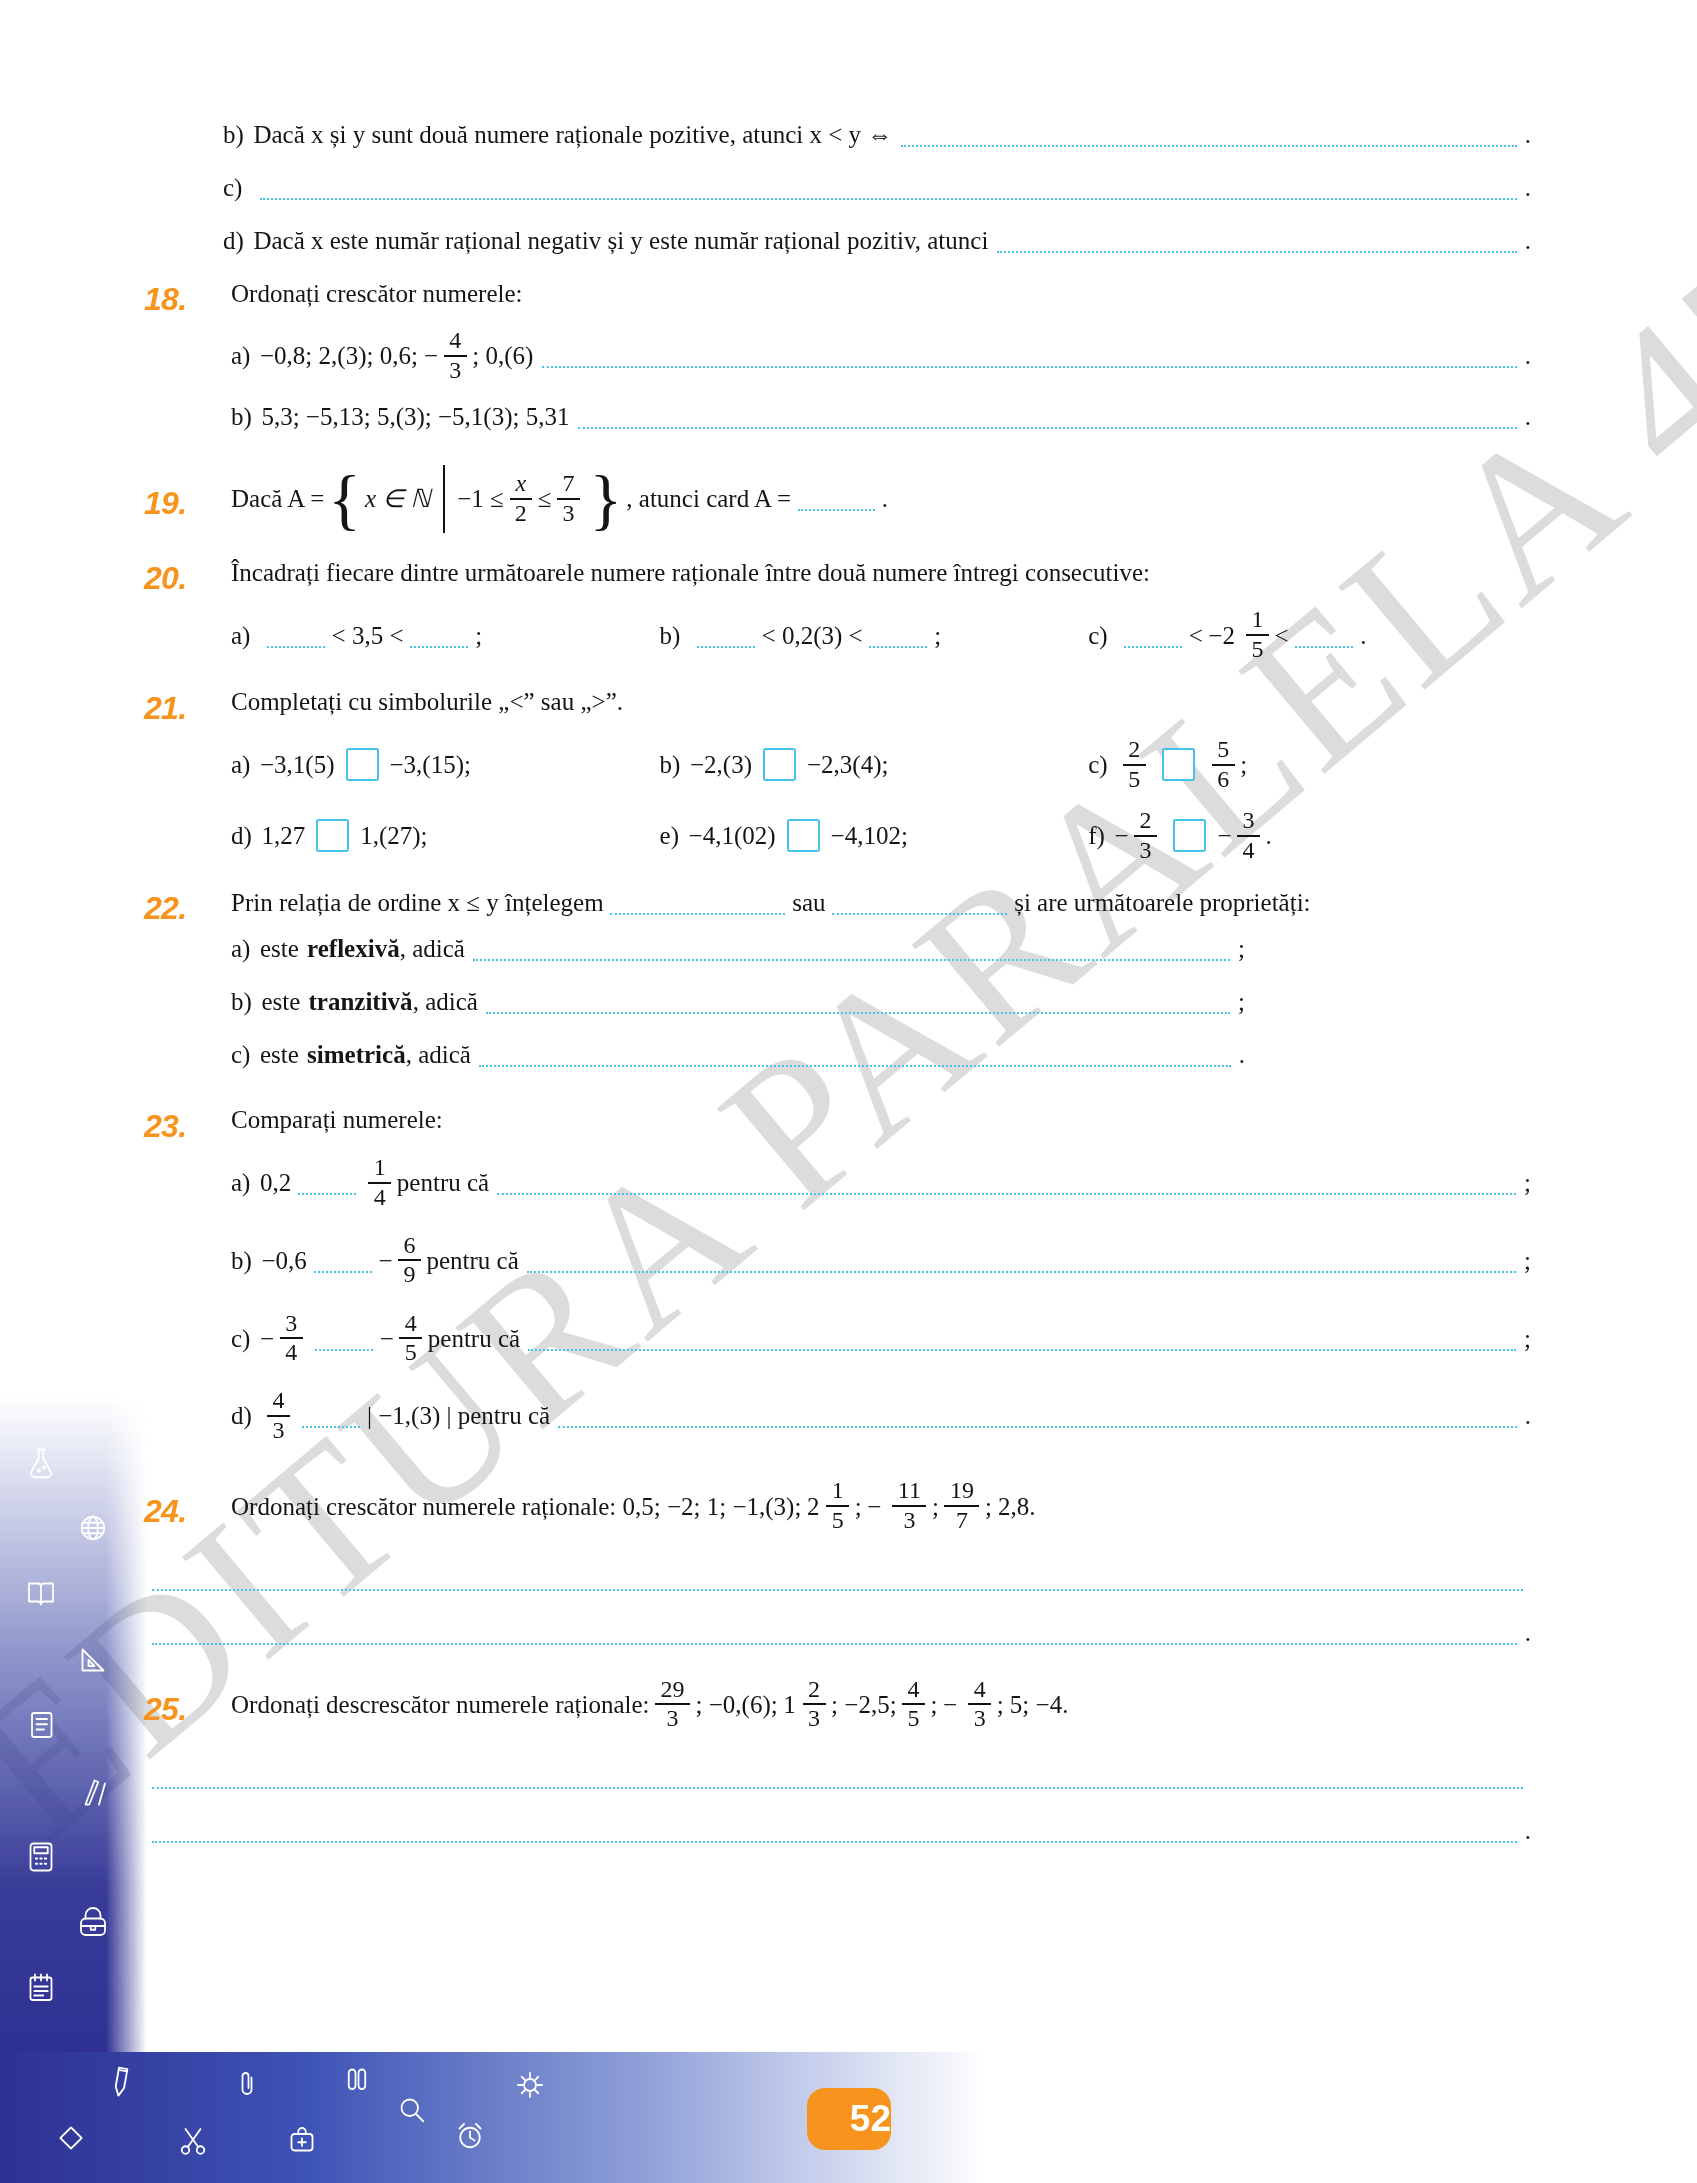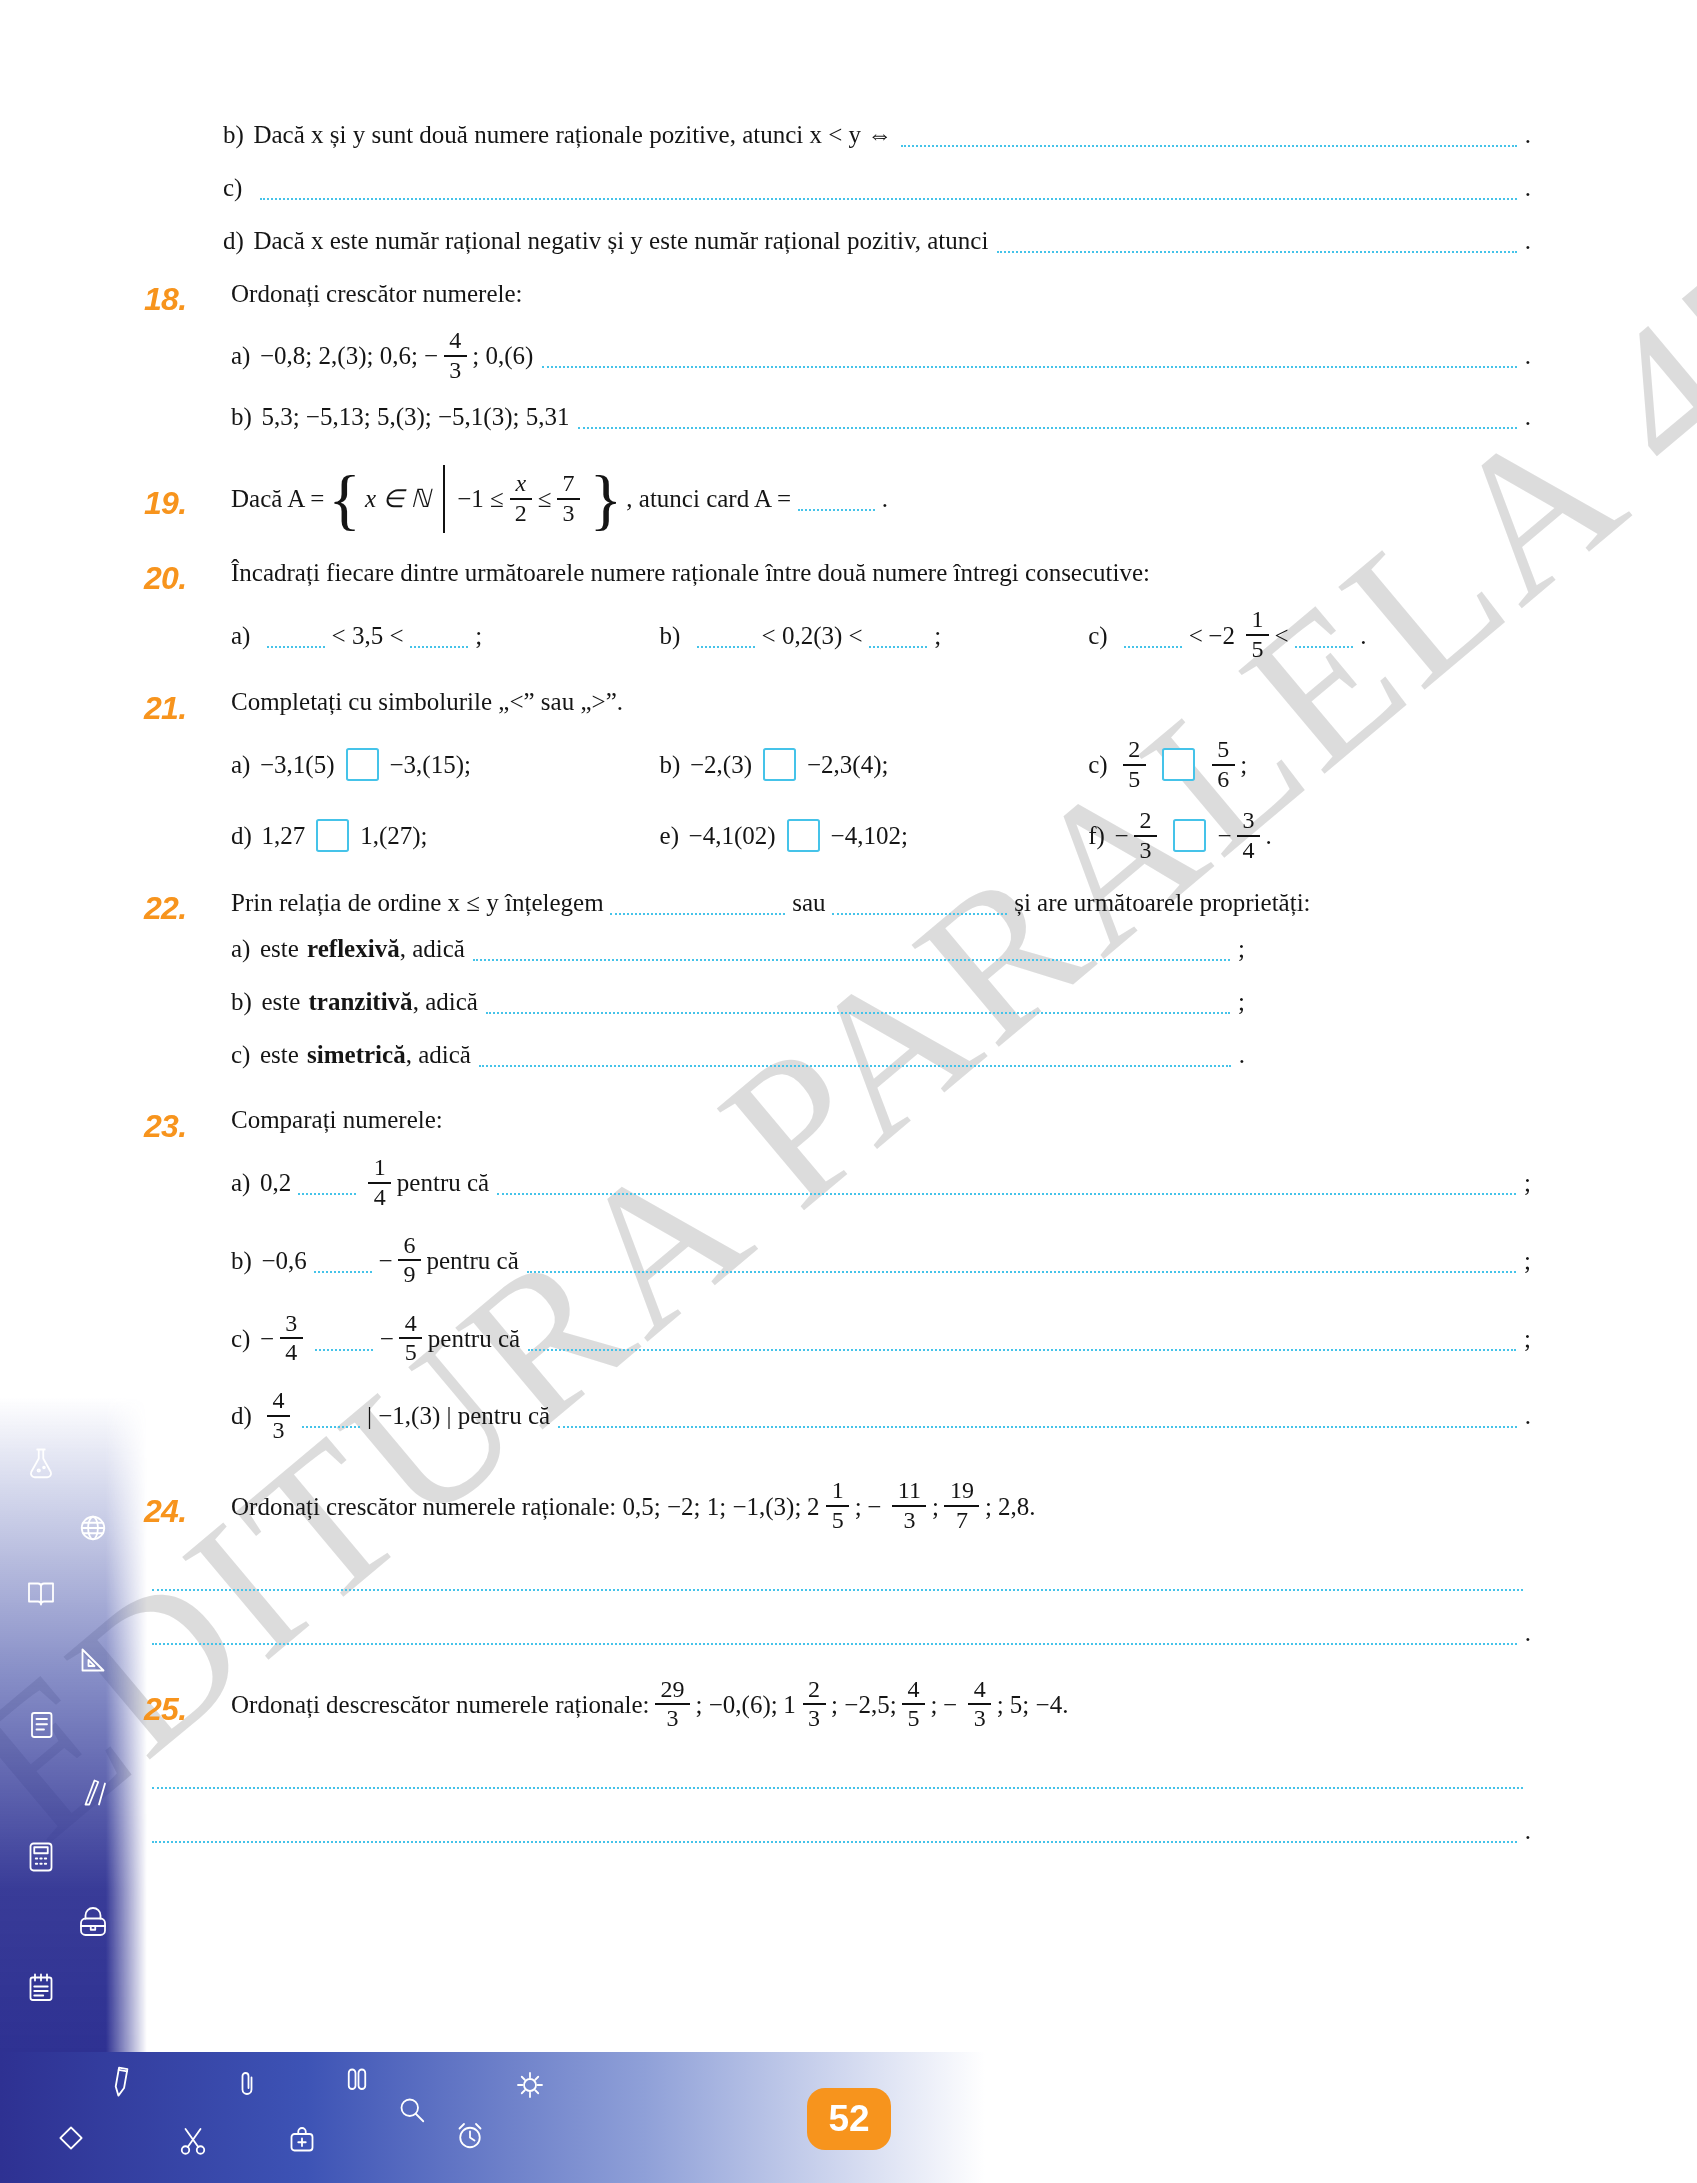--- a/index.html
+++ b/index.html
@@ -76,21 +76,21 @@
   
   .bottom-band{position:absolute;left:0;right:0;bottom:0;height:131px;z-index:3;
      background:linear-gradient(90deg,#2E3192 0%, #3D53B5 18%, #8FA0D8 38%, #ffffff 58%);}
   .bottom-band .icon{position:absolute;width:36px;height:36px;}
 
   .icon svg{display:block;width:100%;height:100%;}
 
   
   .page-badge{position:absolute;left:50%;transform:translateX(-50%);bottom:33px;
       width:84px;height:62px;background:#F7941D;border-radius:18px;z-index:4;
-      display:flex;align-items:center;justify-content:center;
+      display:flex;align-items:center;justify-content:flex-end;
       font-family:"Liberation Sans", sans-serif;font-weight:bold;font-size:37px;color:#fff;}
 </style>
 </head>
 <body>
 
 <div class="page">
 
   <div class="watermark">EDITURA PARALELA 45</div>
 
   <div class="content">

